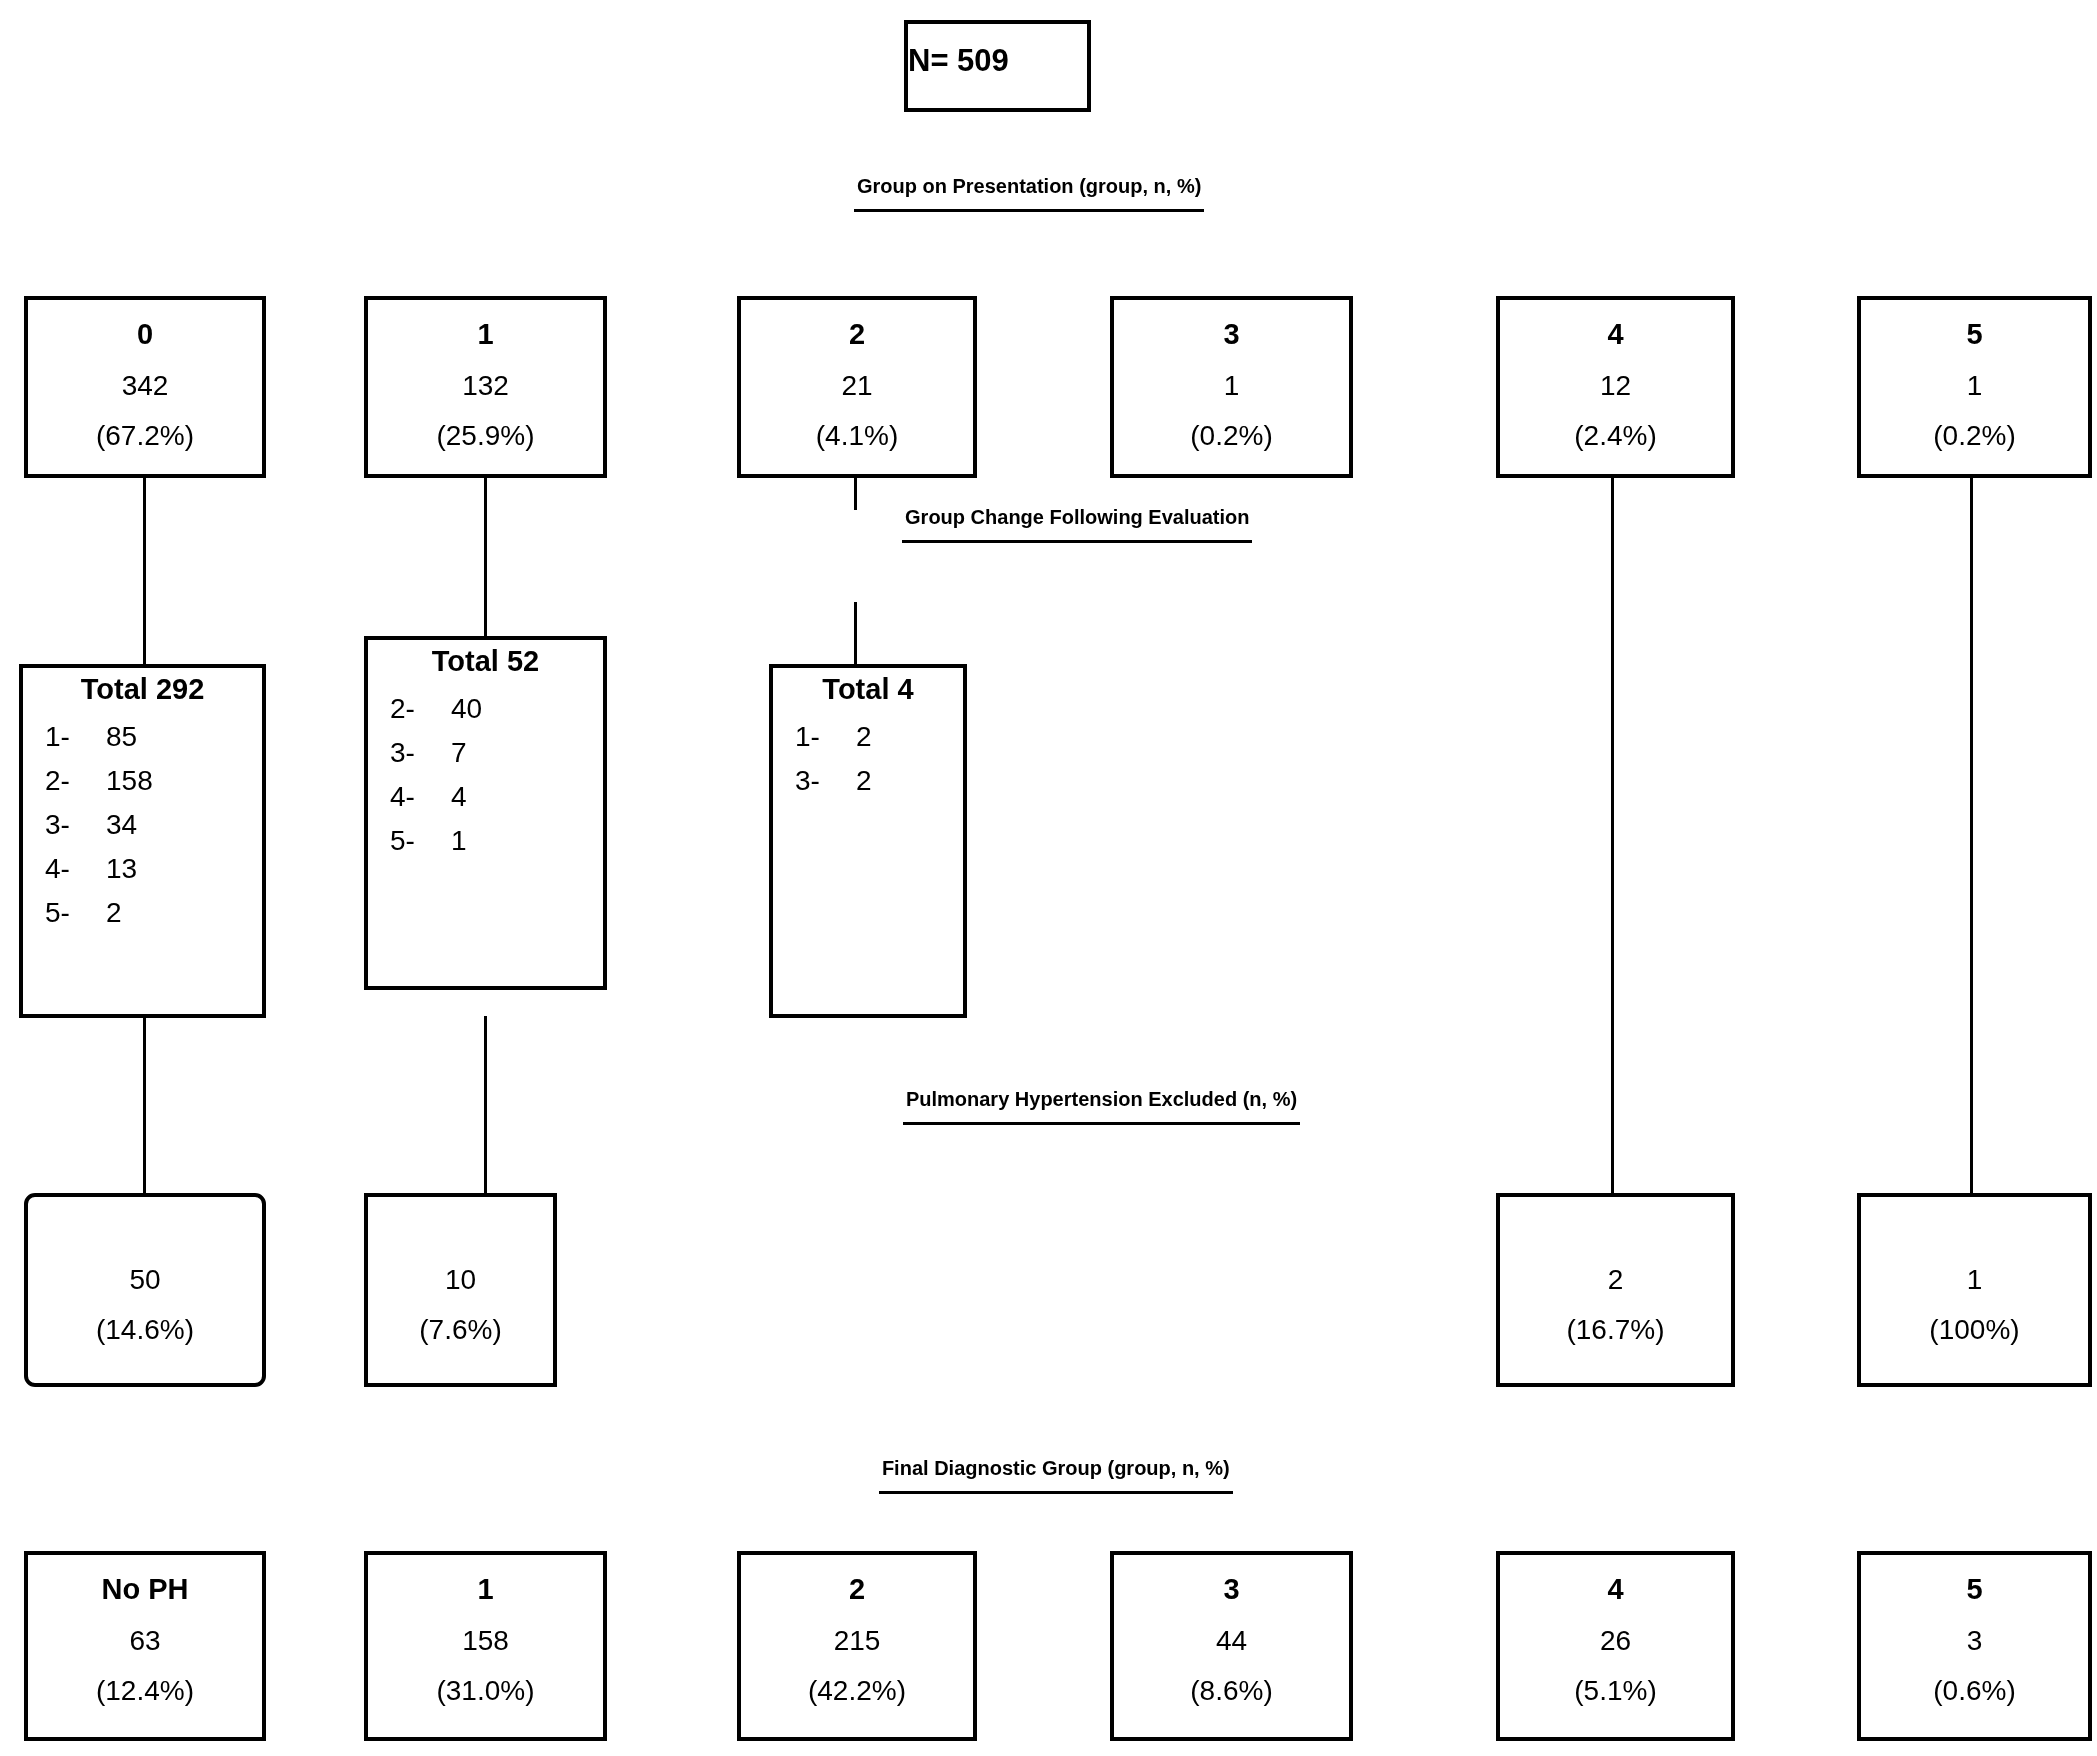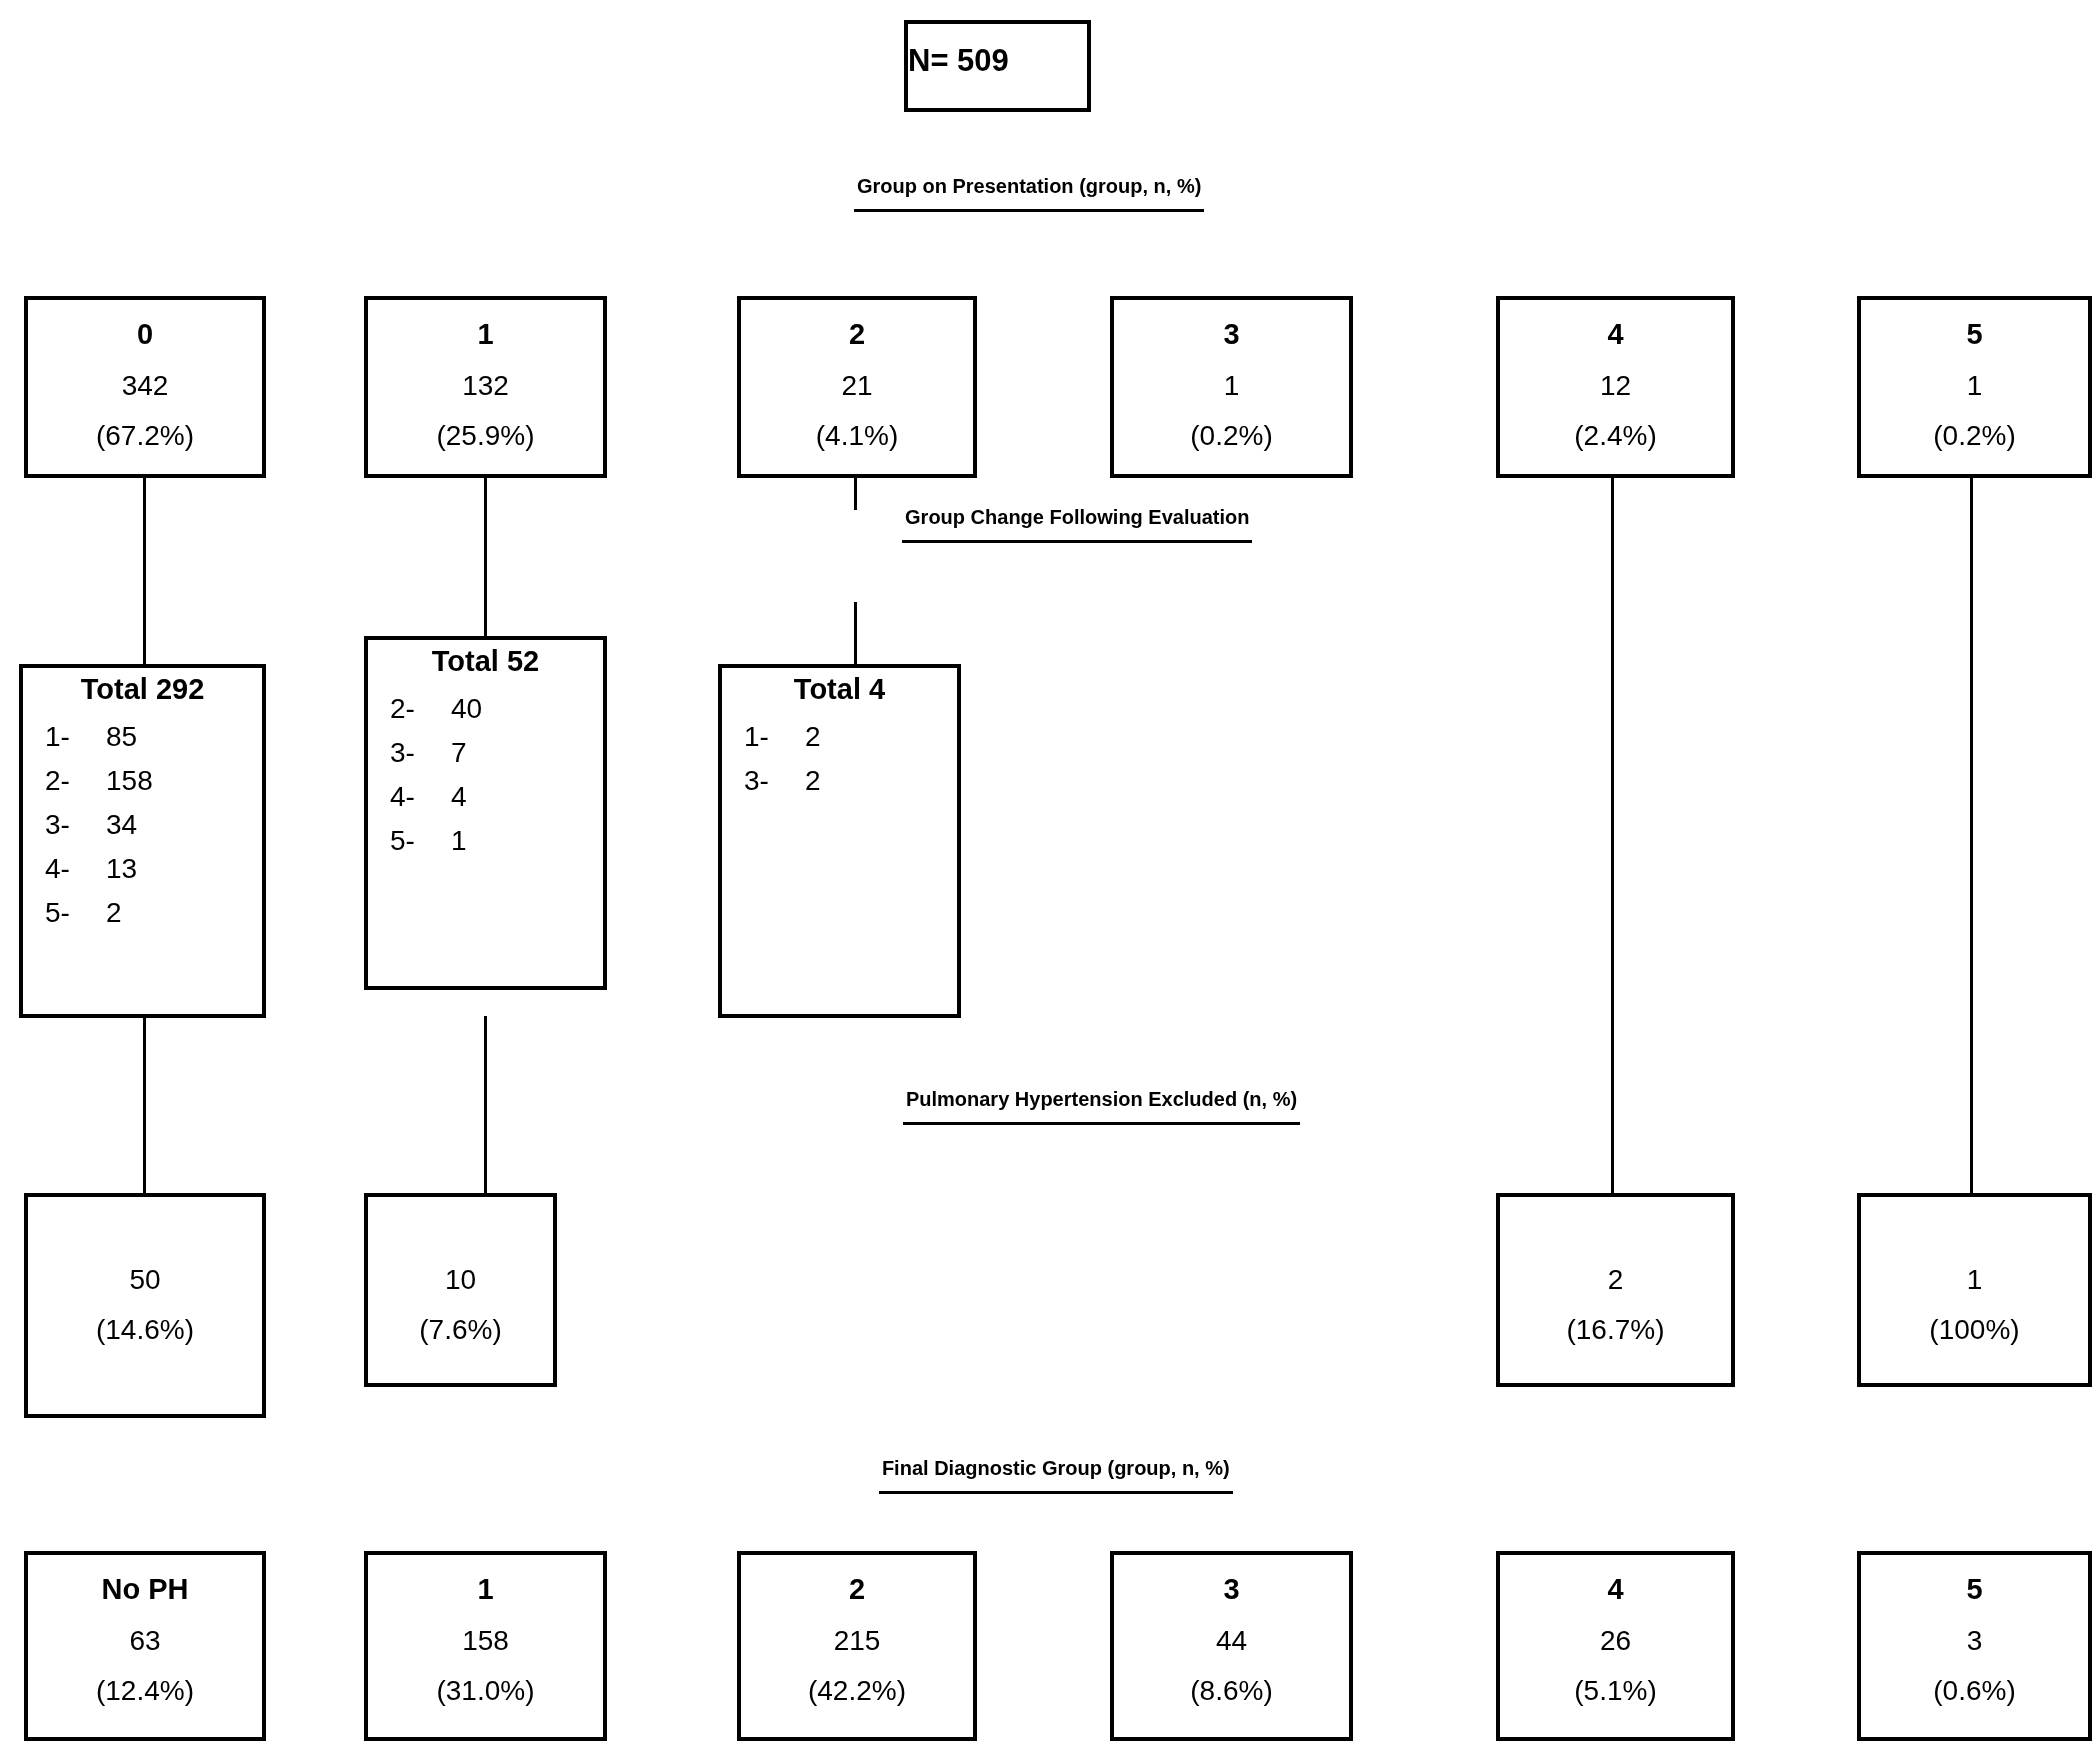--- a/index.html
+++ b/index.html
@@ -175,38 +175,38 @@
       <span class="lbl">3-</span><span>7</span>
     </div>
     <div class="total-item">
       <span class="lbl">4-</span><span>4</span>
     </div>
     <div class="total-item">
       <span class="lbl">5-</span><span>1</span>
     </div>
   </div>
 
-  <div class="box" style="left:718px;top:664px;width:243px;height:354px;">
+  <div class="box" style="left:769px;top:664px;width:198px;height:354px;">
     <div class="total-title">Total 4</div>
     <div class="total-item">
       <span class="lbl">1-</span><span>2</span>
     </div>
     <div class="total-item">
       <span class="lbl">3-</span><span>2</span>
     </div>
   </div>
 
   <div class="connector" style="left:143px;top:1016px;height:179px;"></div>
   <div class="connector" style="left:484px;top:1016px;height:179px;"></div>
 
   <div class="heading h-excl" style="top:1081px;">
     <span>Pulmonary Hypertension Excluded (n, %)</span>
   </div>
 
-  <div class="box" style="left:24px;top:1193px;width:242px;height:225px;">
+  <div class="box" style="left:24px;top:1193px;width:242px;height:194px;border-radius:11px;">
     <div class="stack two-line">
       <span>50</span>
       <span>(14.6%)</span>
     </div>
   </div>
   <div class="box" style="left:364px;top:1193px;width:193px;height:194px;">
     <div class="stack two-line">
       <span>10</span>
       <span>(7.6%)</span>
     </div>

